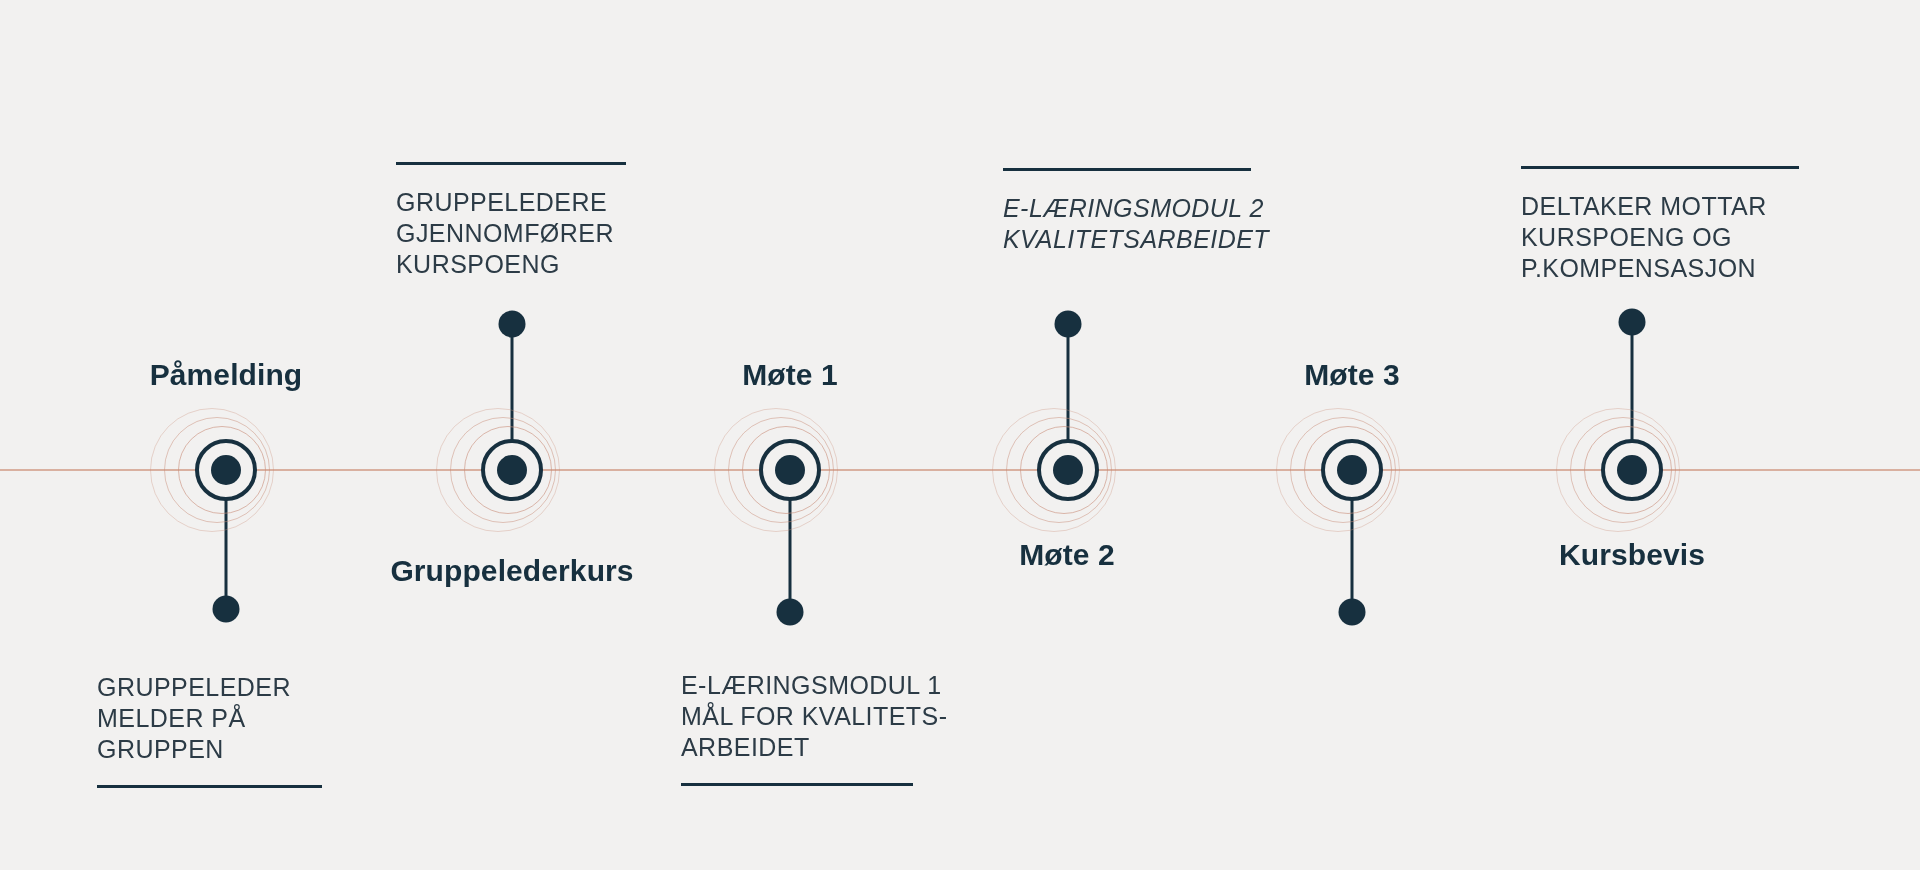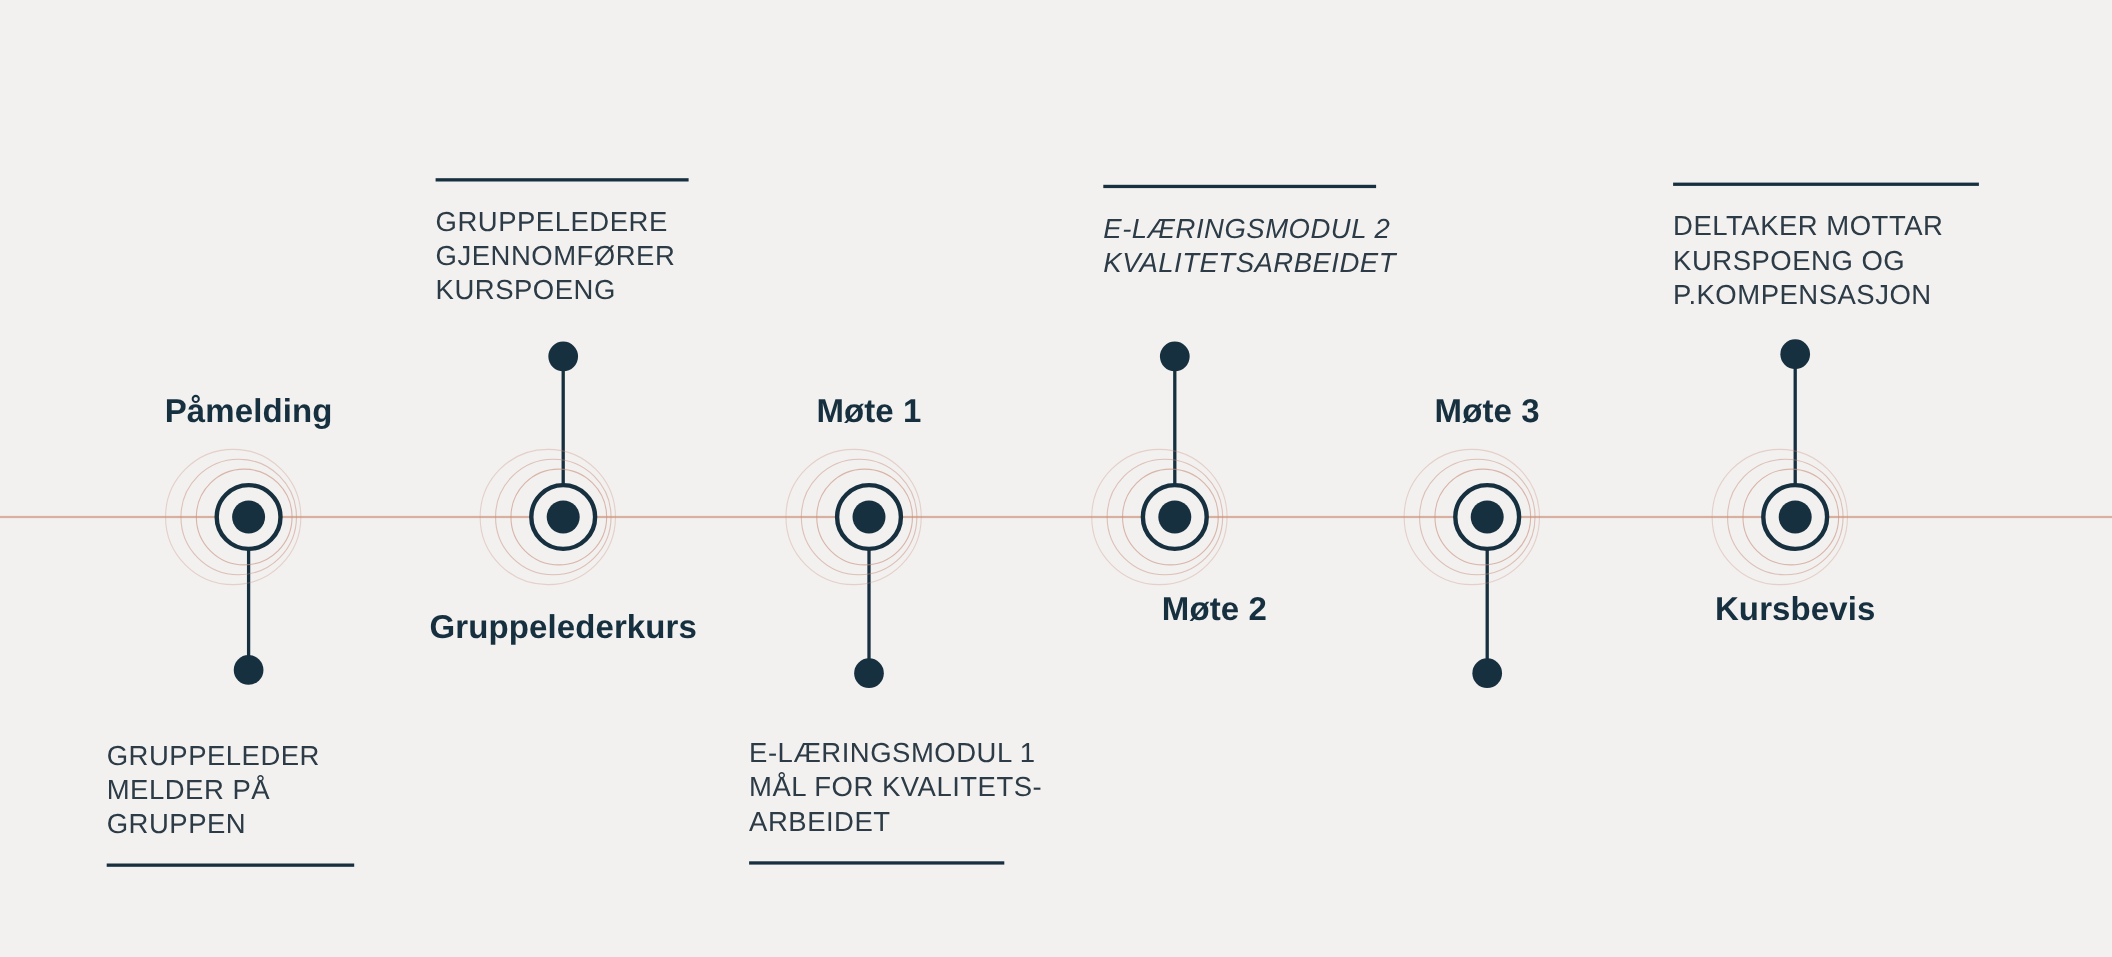--- a/index.html
+++ b/index.html
@@ -119,21 +119,21 @@
       <div class="rule below" style="width: 232px;"></div>
     </div>
     <div class="stem" style="left: 1068px; height: 122px; top: 324px;"></div>
     <div class="enddot" style="left: 1068px; top: 324px;"></div>
     <div class="halo r1" style="left: 1064px; top: 470px;"></div>
     <div class="halo r2" style="left: 1059px; top: 470px;"></div>
     <div class="halo r3" style="left: 1054px; top: 470px;"></div>
     <div class="core" style="left: 1068px; top: 470px;">
       <div class="pip"></div>
     </div>
-    <div class="title ctr" style="left: 1104px; top: 538px; text-align: right;">Møte 2</div>
+    <div class="title ctr" style="left: 1067px; top: 538px; text-align: right;">Møte 2</div>
     <div class="desc" style="left: 1003px; top: 168px; font-style: italic;">
       <div class="rule above" style="width: 248px;"></div>
       <div class="line">E-LÆRINGSMODUL 2</div>
       <div class="line">KVALITETSARBEIDET</div>
     </div>
     <div class="stem" style="left: 1352px; height: 118px; top: 494px;"></div>
     <div class="enddot" style="left: 1352px; top: 612px;"></div>
     <div class="halo r1" style="left: 1348px; top: 470px;"></div>
     <div class="halo r2" style="left: 1343px; top: 470px;"></div>
     <div class="halo r3" style="left: 1338px; top: 470px;"></div>

